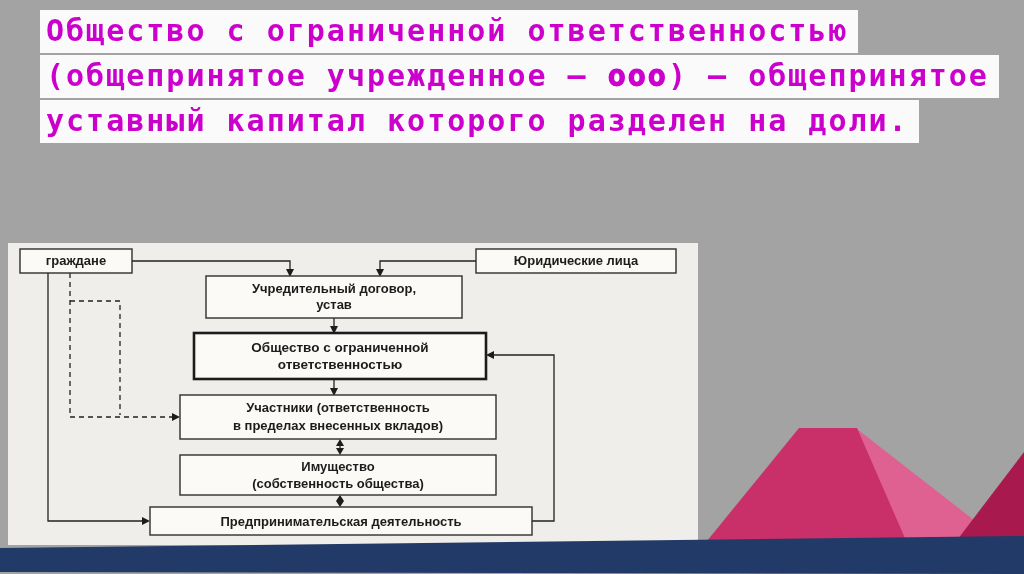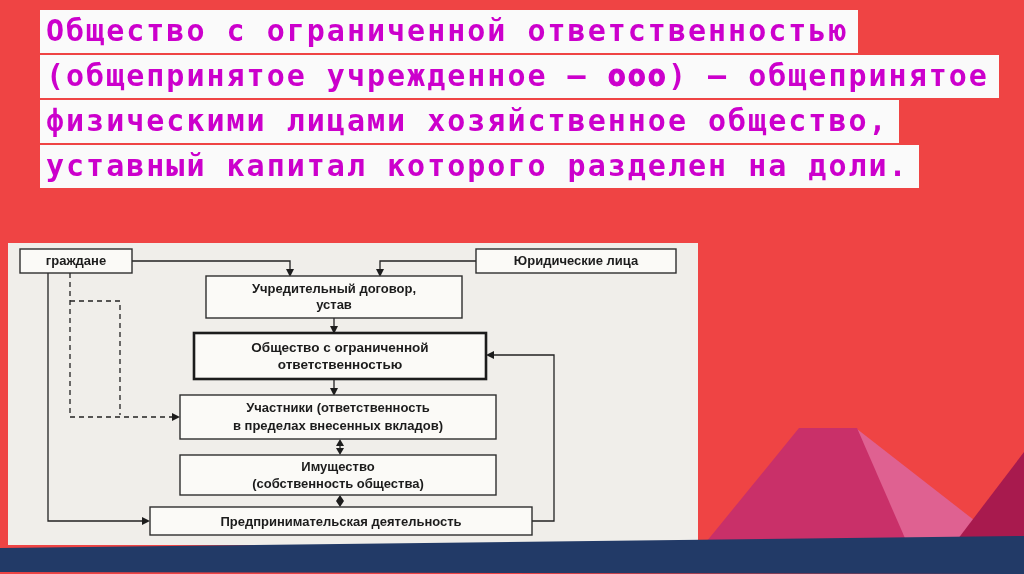--- a/index.html
+++ b/index.html
@@ -1,17 +1,17 @@
 <!DOCTYPE html>
 <html><head>
 <meta charset="utf-8">
 <style>
   html,body{margin:0;padding:0;}
   .slide{
-    position:relative;width:1024px;height:574px;background:#ef4444;
+    position:relative;width:1024px;height:574px;background:#a3a3a3;
     overflow:hidden;font-family:"DejaVu Sans Mono",monospace;
   }
   .definition{position:absolute;left:40px;top:10px;}
   .def-line{height:45px;white-space:nowrap;}
   .hl{
     display:inline-block;background:#fafafa;color:#cc00cc;
     font-size:30px;font-weight:700;letter-spacing:2px;
     padding:3px 10px 5px 6px;
   }
   .ooo{-webkit-text-stroke:1.2px #cc00cc;}
@@ -29,23 +29,20 @@
 <body>
 
 <div class="slide">
 
   <div class="definition">
     <div class="def-line">
       <span class="hl">Общество с ограниченной ответственностью</span>
     </div>
     <div class="def-line">
       <span class="hl"><span>(общепринятое учрежденное — </span><span class="ooo">ооо</span><span>) — общепринятое</span></span>
-    </div>
-    <div class="def-line">
-      <span class="hl">физическими лицами хозяйственное общество,</span>
     </div>
     <div class="def-line">
       <span class="hl">уставный капитал которого разделен на доли.</span>
     </div>
   </div>
 
   <svg class="diagram" width="690" height="302" viewBox="0 0 690 302">
     <rect x="0" y="0" width="690" height="302" fill="#f0eeea"></rect>
 
     <g>

